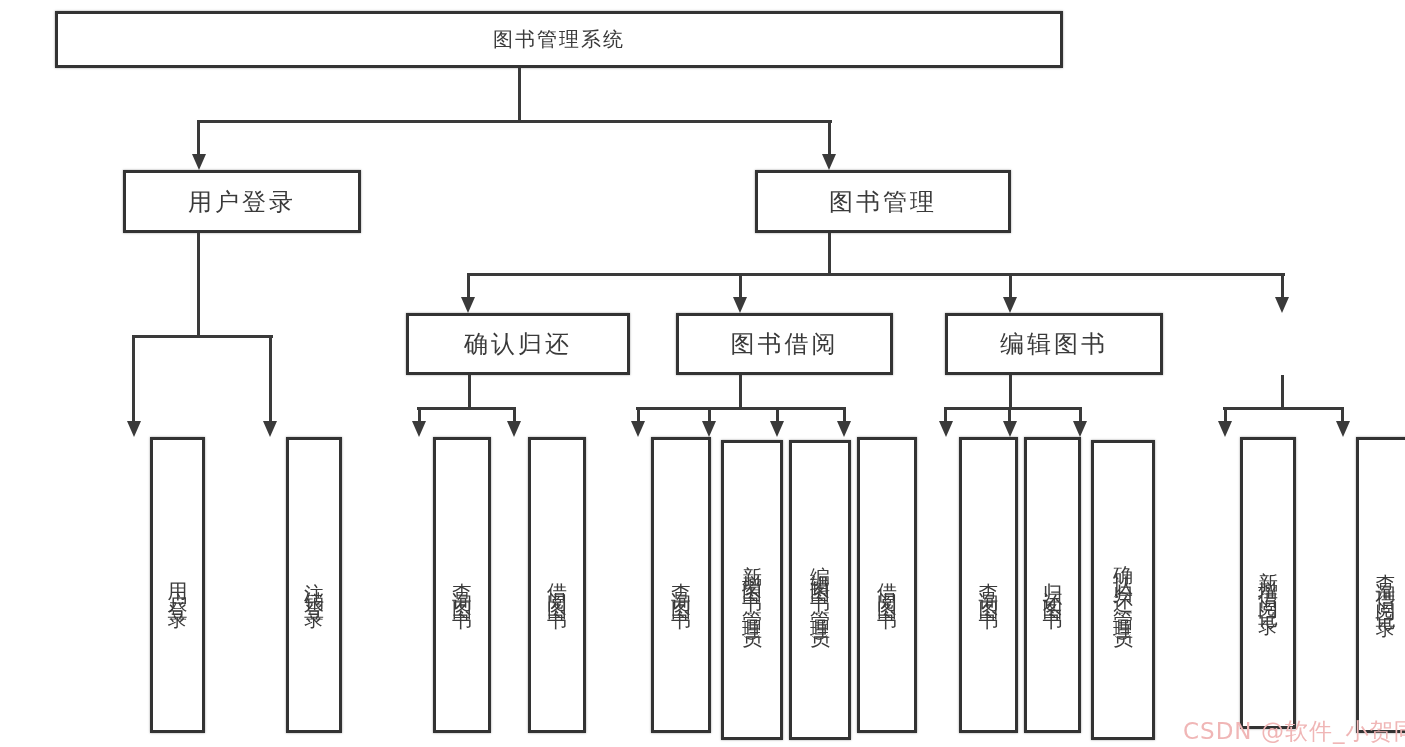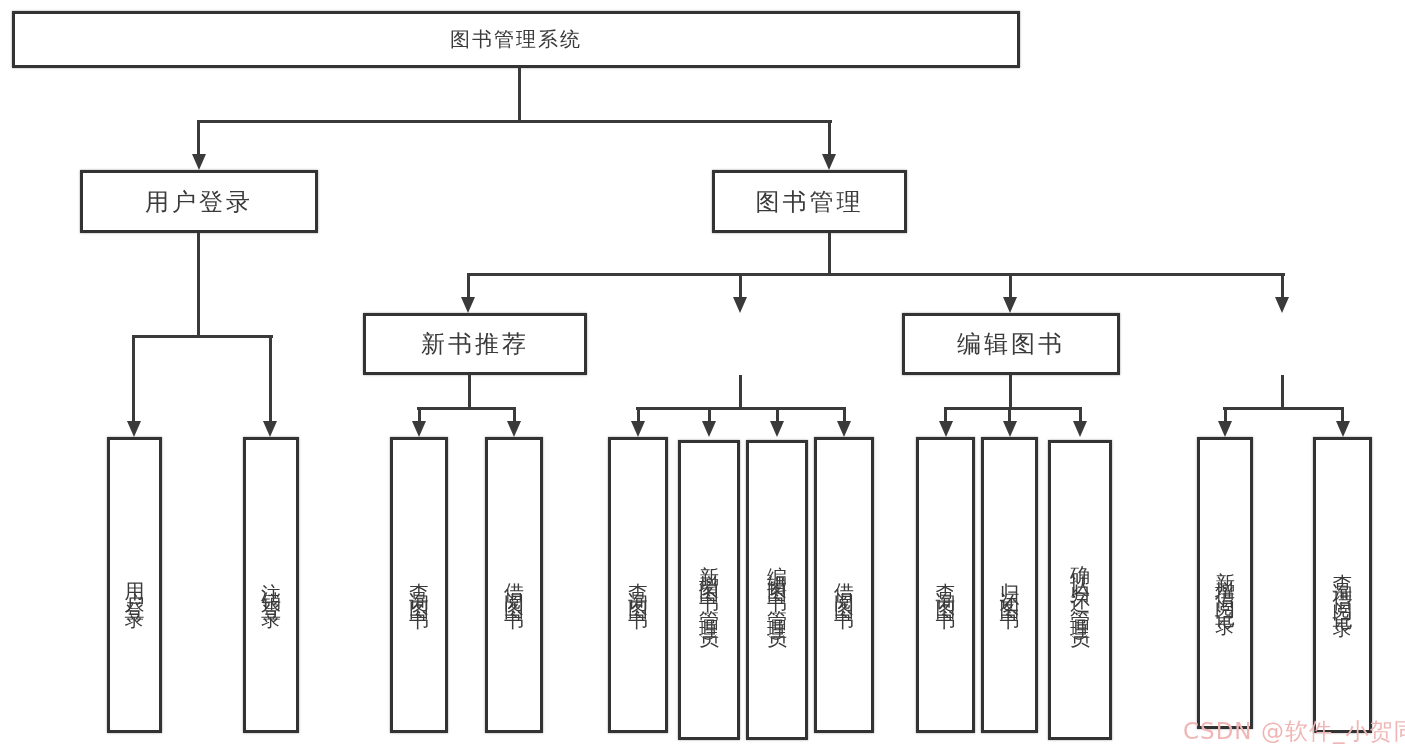--- a/index.html
+++ b/index.html
@@ -4,20 +4,21 @@
 <style>
   html,body{margin:0;padding:0;background:#ffffff;}
   .canvas{
     position:relative;width:1405px;height:747px;background:#ffffff;overflow:hidden;
     font-family:"DejaVu Sans",sans-serif;color:#3a3a3a;
   }
   .box{
     position:absolute;box-sizing:border-box;border:3px solid #333333;background:#ffffff;
     display:flex;align-items:center;justify-content:center;
     box-shadow:0 0 2px rgba(80,80,80,.55);
+    margin-left:43px;
   }
   .hdr-lbl{font-size:24px;letter-spacing:3px;white-space:nowrap;}
   .root-lbl{font-size:20px;letter-spacing:2px;white-space:nowrap;}
   .vtext{
     writing-mode:vertical-rl;text-orientation:mixed;
     font-size:20px;line-height:1.05;letter-spacing:0.45em;white-space:nowrap;
   }
   .vl,.hl{position:absolute;background:#3a3a3a;}
   .vl{width:3px;}
   .hl{height:3px;}
@@ -36,26 +37,29 @@
 
 <div class="canvas">
 
   <div class="box" style="left:12px;top:11px;width:1008px;height:57px">
     <span class="root-lbl">图书管理系统</span>
   </div>
 
   <div class="box" style="left:80px;top:170px;width:238px;height:63px">
     <span class="hdr-lbl">用户登录</span>
   </div>
-  <div class="box" style="left:712px;top:170px;width:195px;height:63px">
+  <div class="box" style="left:712px;top:170px;width:256px;height:63px">
     <span class="hdr-lbl">图书管理</span>
   </div>
 
   <div class="box" style="left:363px;top:313px;width:224px;height:62px">
-    <span class="hdr-lbl">新书推荐</span>
+    <span class="hdr-lbl">确认归还</span>
+  </div>
+  <div class="box" style="left:633px;top:313px;width:217px;height:62px">
+    <span class="hdr-lbl">图书借阅</span>
   </div>
   <div class="box" style="left:902px;top:313px;width:218px;height:62px">
     <span class="hdr-lbl">编辑图书</span>
   </div>
 
   <div class="box" style="left:107px;top:437px;width:55px;height:296px">
     <span class="vtext">用户登录</span>
   </div>
   <div class="box" style="left:243px;top:437px;width:56px;height:296px">
     <span class="vtext">注销登录</span>

